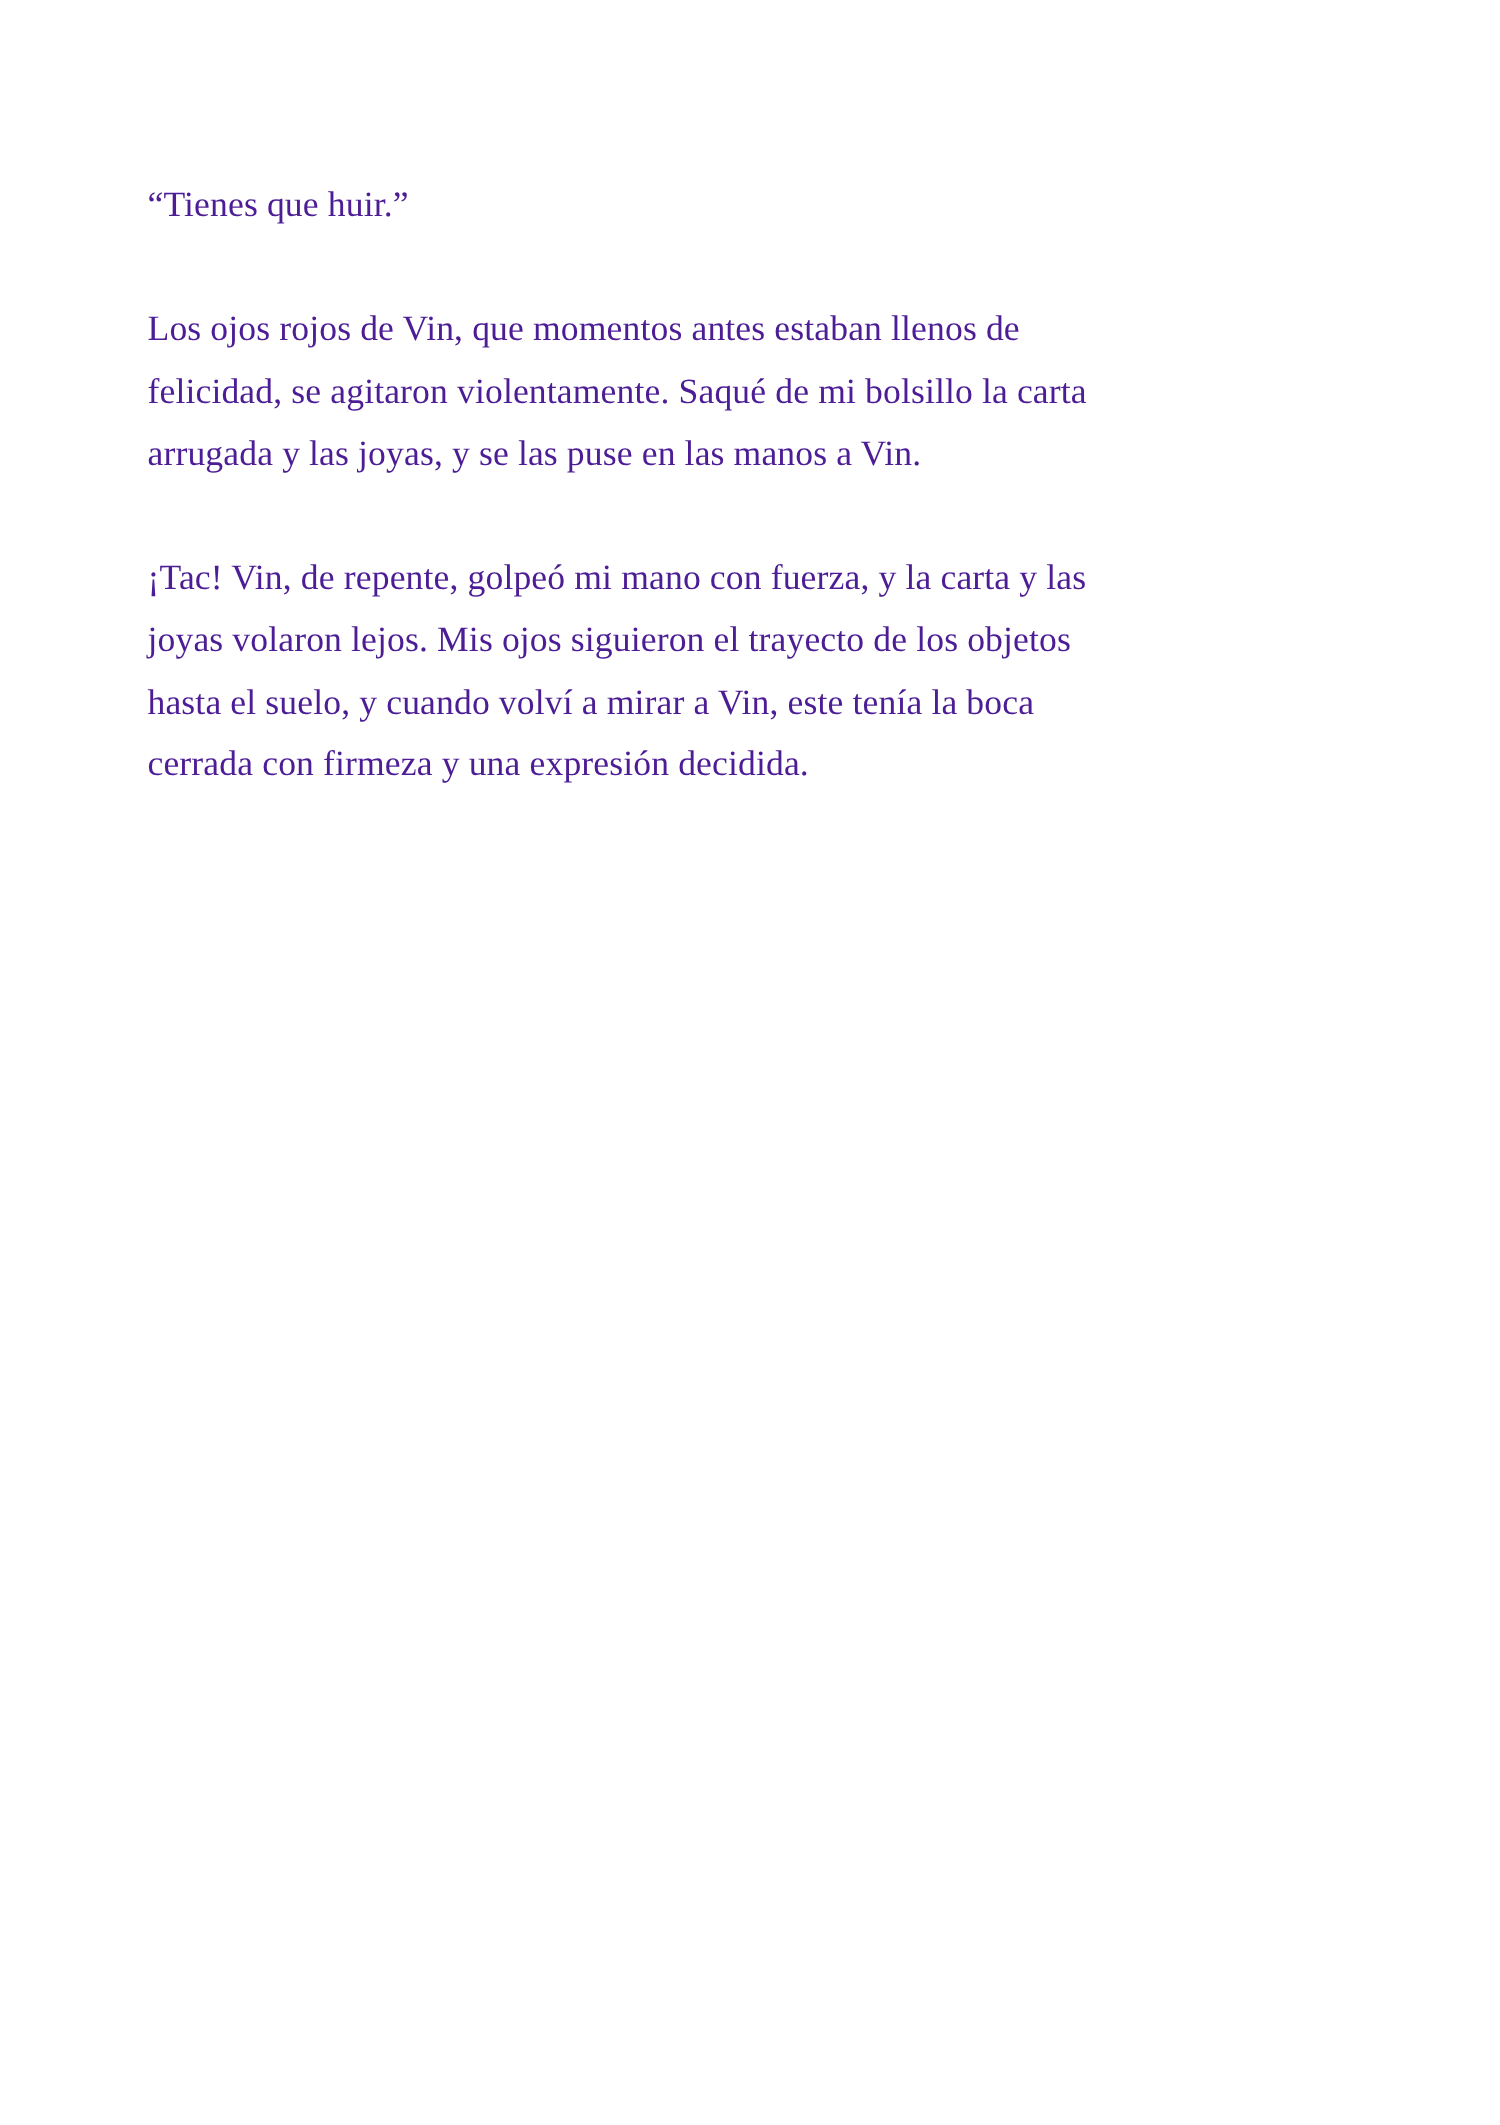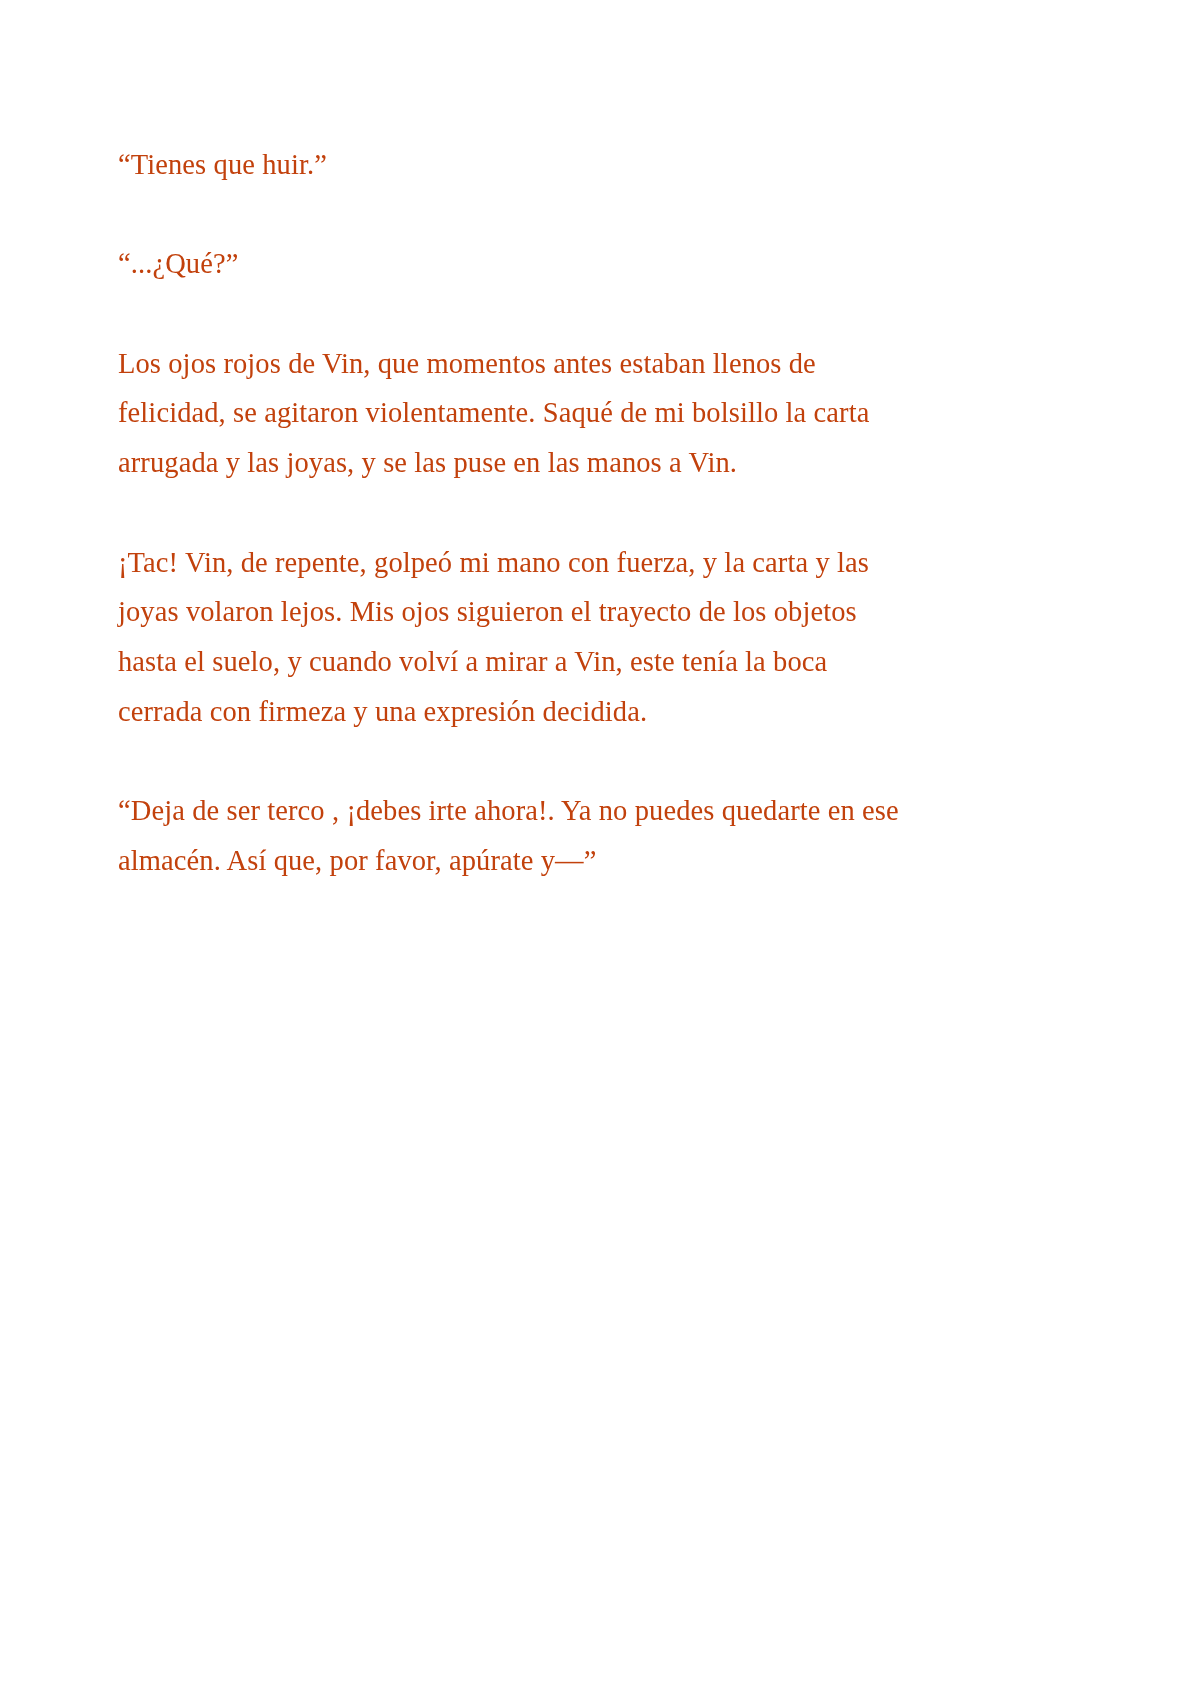--- a/index.html
+++ b/index.html
@@ -14,36 +14,33 @@
       position: relative;
     }
     .page {
       position: absolute;
       left: 118px;
       top: 140px;
       width: 960px;
       font-family: "Liberation Serif", "DejaVu Serif", serif;
       font-size: 28.5px;
       line-height: 49.7px;
-      color: #c2410c;
+      color: #4c1d95;
       letter-spacing: 0.1px;
     }
     .para {
       margin: 0 0 49.7px 0;
       white-space: pre-line;
     }
   </style>
 </head>
 <body>
 
 <div class="page">
   <p class="para">“Tienes que huir.”</p>
-  <p class="para">“...¿Qué?”</p>
   <p class="para">Los ojos rojos de Vin, que momentos antes estaban llenos de
 felicidad, se agitaron violentamente. Saqué de mi bolsillo la carta
 arrugada y las joyas, y se las puse en las manos a Vin.</p>
   <p class="para">¡Tac! Vin, de repente, golpeó mi mano con fuerza, y la carta y las
 joyas volaron lejos. Mis ojos siguieron el trayecto de los objetos
 hasta el suelo, y cuando volví a mirar a Vin, este tenía la boca
 cerrada con firmeza y una expresión decidida.</p>
-  <p class="para">“Deja de ser terco , ¡debes irte ahora!. Ya no puedes quedarte en ese
-almacén. Así que, por favor, apúrate y—”</p>
 </div>
 
 </body></html>

